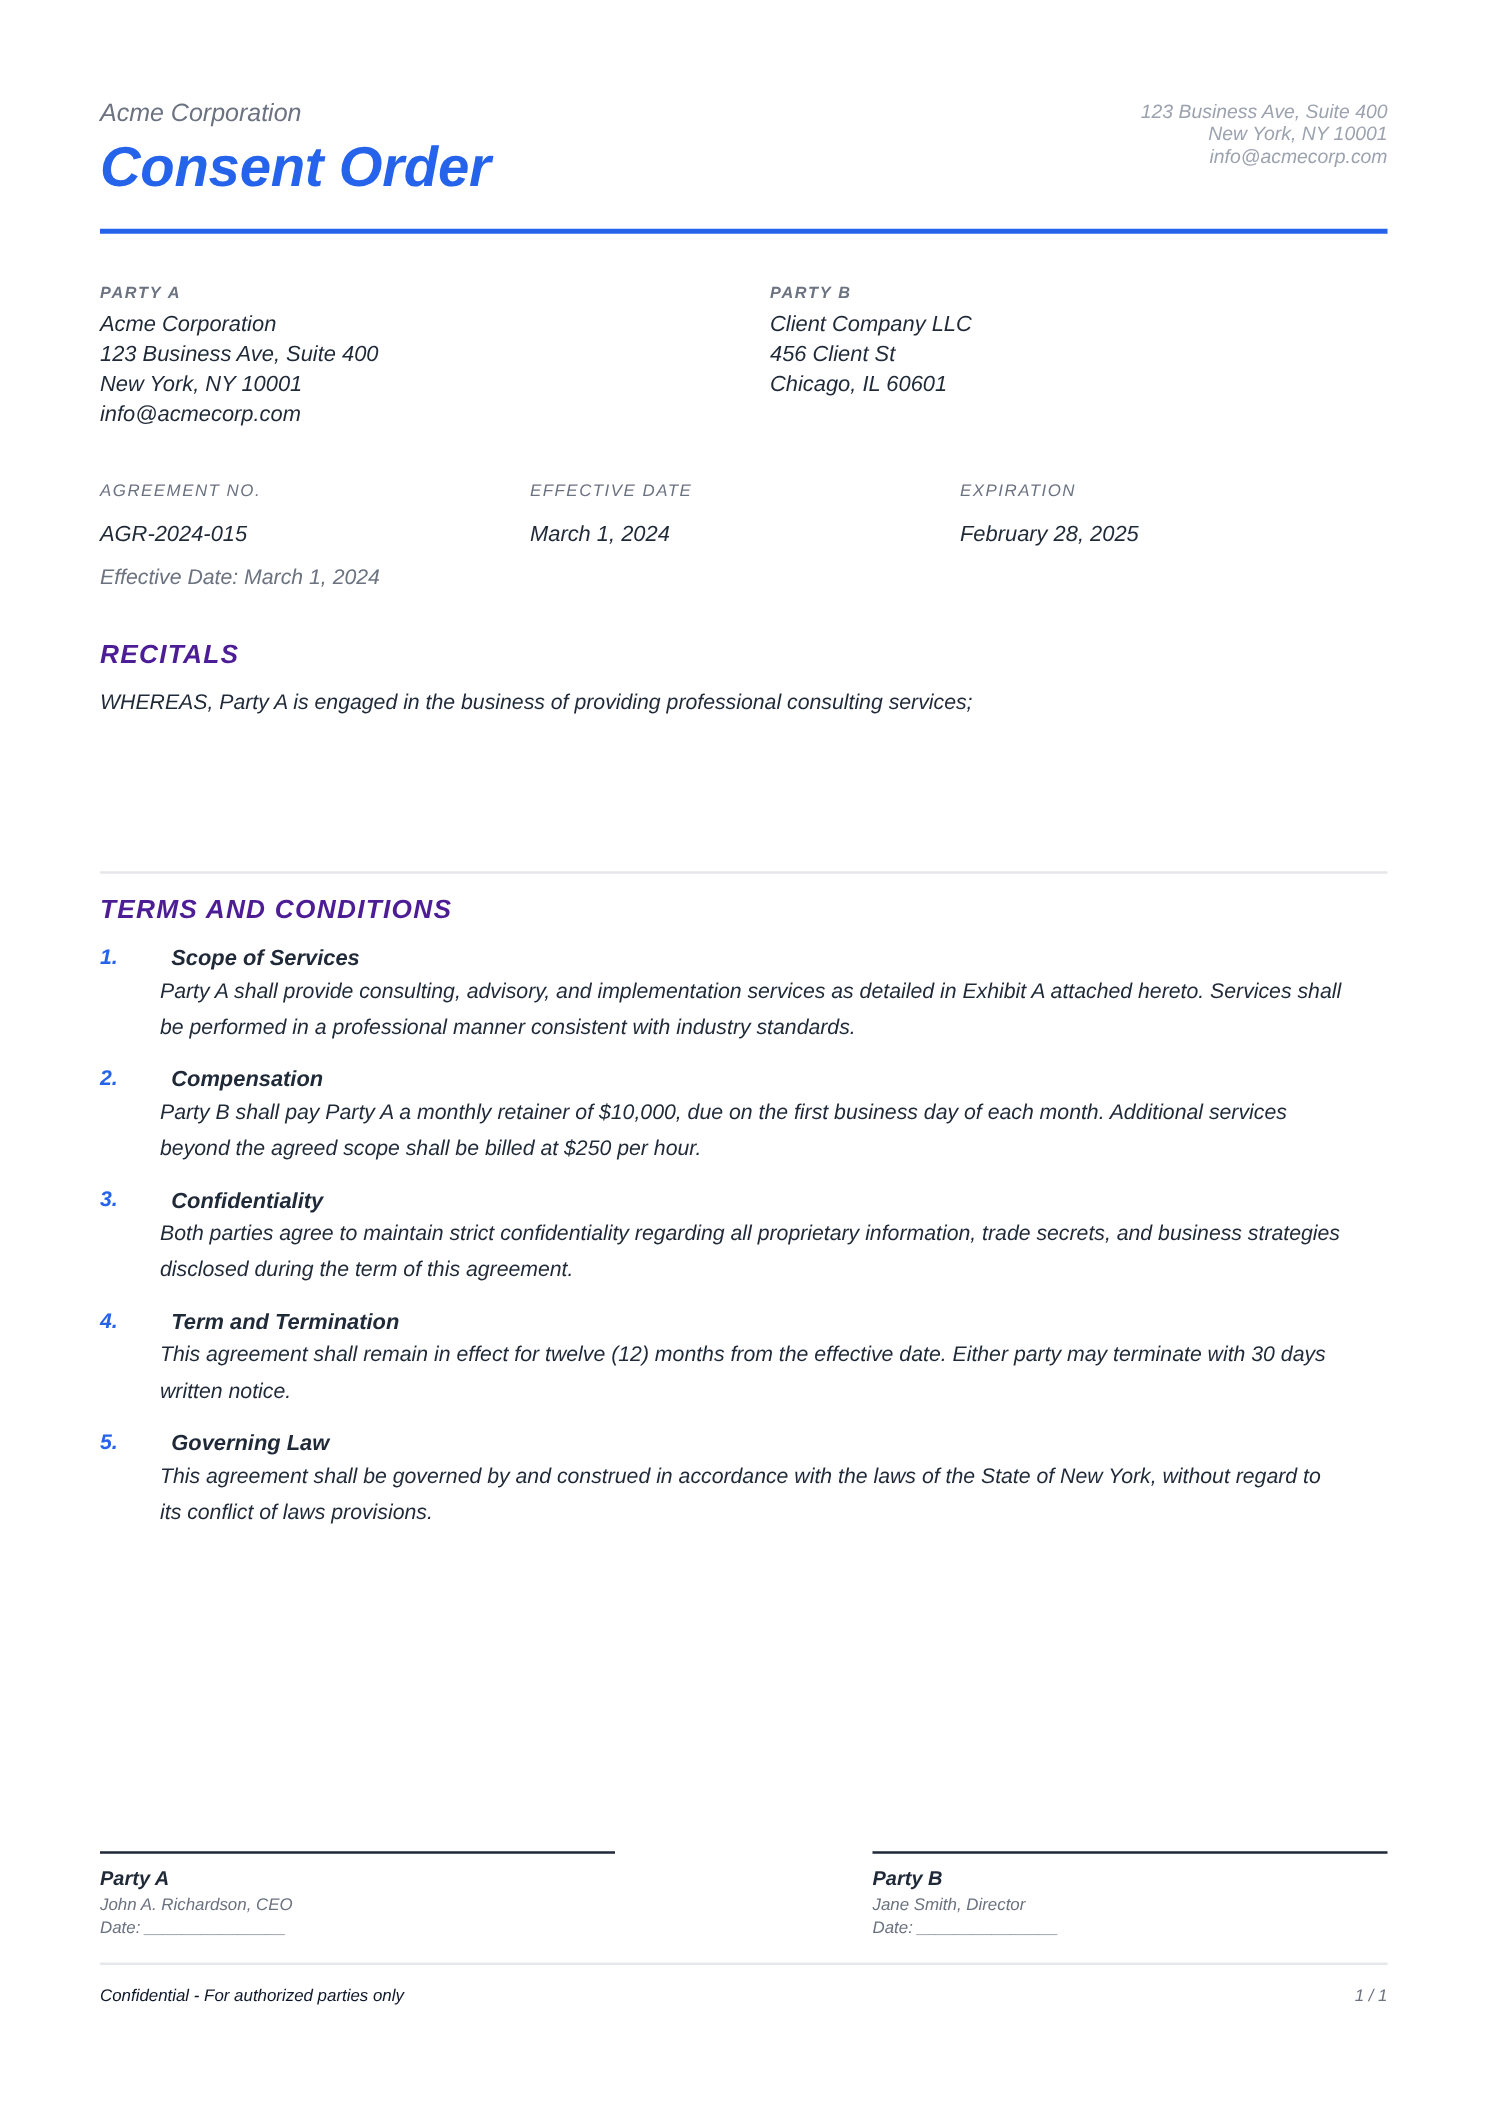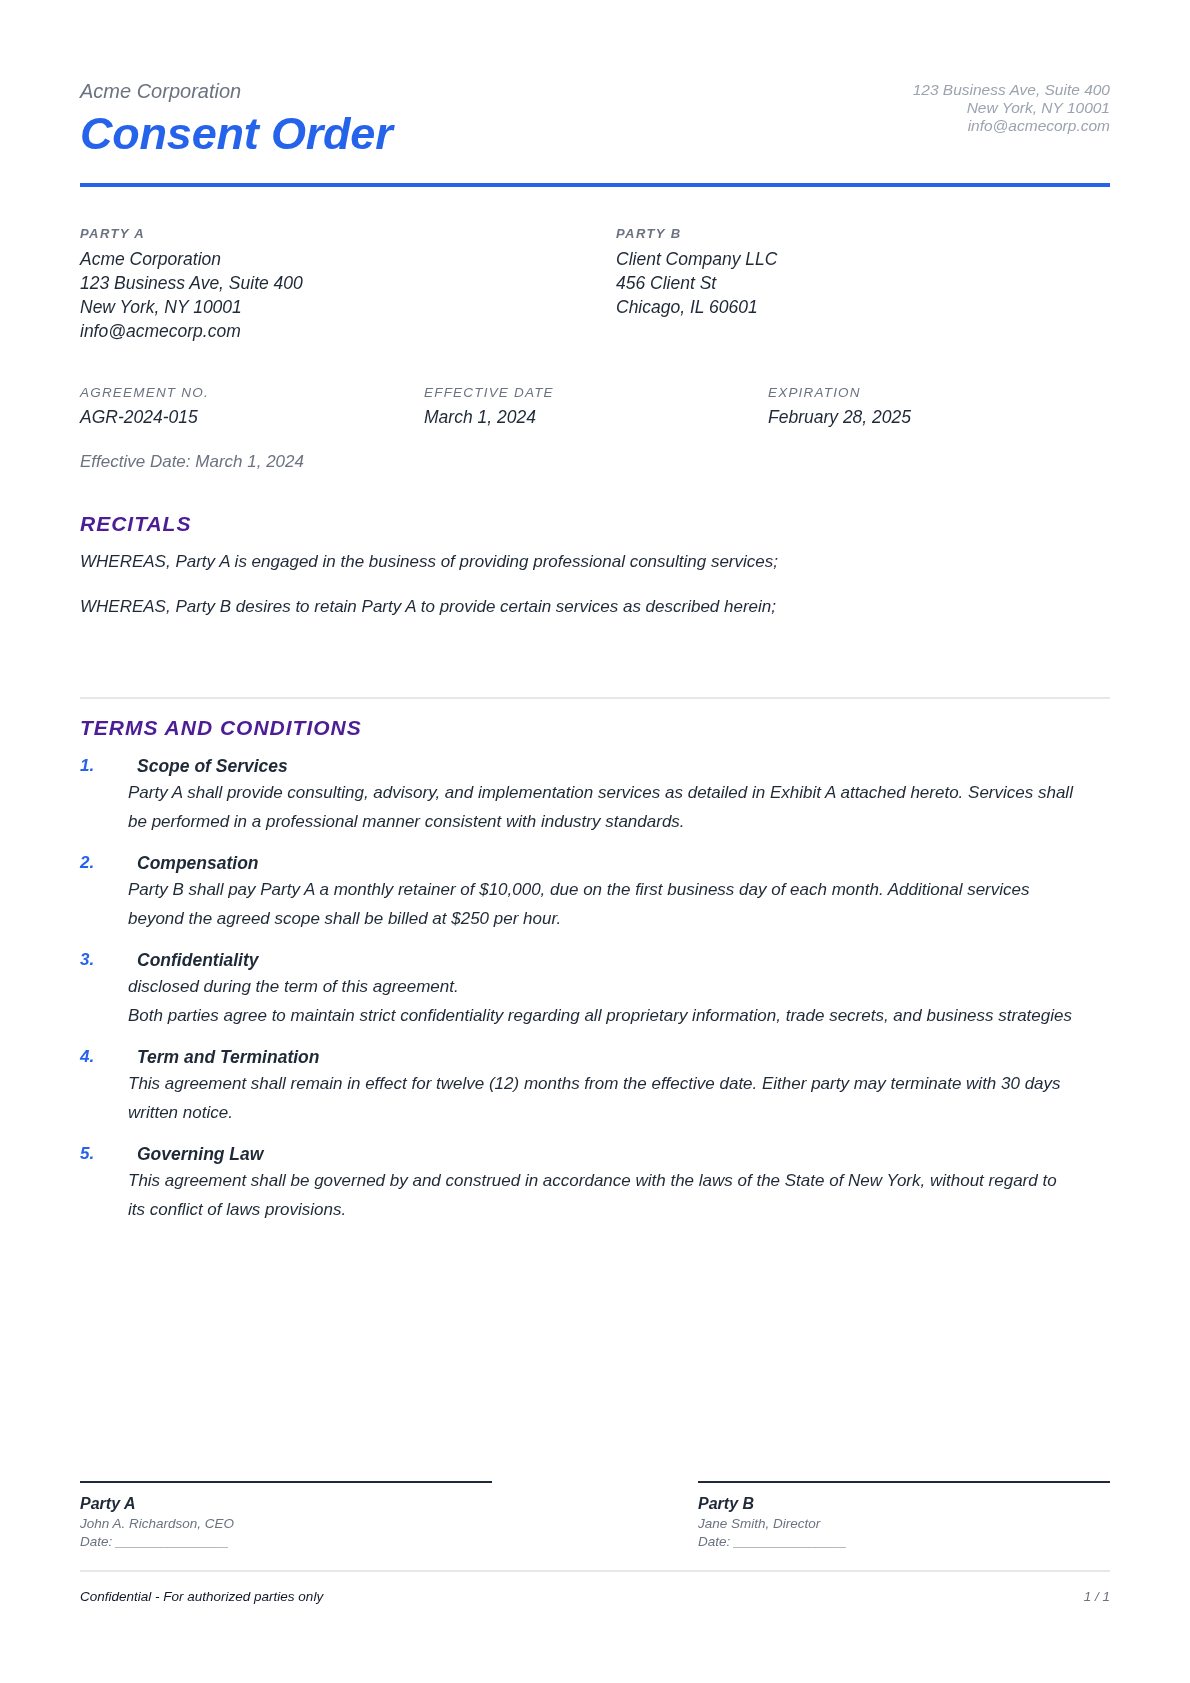--- a/index.html
+++ b/index.html
@@ -28,21 +28,21 @@
     .party { position: absolute; top: 226px; }
     .party.a { left: 0; }
     .party.b { left: 536px; }
     .lbl { font-size: 13px; font-weight: bold; letter-spacing: 1.4px; color: #6b7280; text-transform: uppercase; }
     .party .lines { margin-top: 6px; font-size: 17.5px; line-height: 24px; color: #1f2937; }
 
     
     .meta { position: absolute; top: 385px; left: 0; width: 1030px; }
     .meta-col { position: absolute; top: 0; }
     .meta-col .mlbl { font-size: 13.5px; letter-spacing: 1.2px; color: #6b7280; text-transform: uppercase; }
-    .meta-col .mval { margin-top: 7px; font-size: 17.5px; color: #1f2937; }
+    .meta-col .mval { margin-top: 17px; font-size: 17.5px; color: #1f2937; }
     .eff-note { position: absolute; top: 452px; left: 0; font-size: 17px; color: #6b7280; }
 
     
     .sec-title { position: absolute; left: 0; font-size: 21px; font-weight: bold; letter-spacing: 1px; color: #4c1d95; text-transform: uppercase; }
     .recital { position: absolute; left: 0; font-size: 17px; color: #1f2937; }
     .divider { position: absolute; left: 0; width: 1030px; height: 2px; background: #e5e7eb; }
 
     .term { position: absolute; left: 0; width: 1030px; }
     .term .num { position: absolute; left: 0; top: 0; font-size: 17px; font-weight: bold; color: #2563eb; }
     .term .ttl { position: absolute; left: 57px; top: 0; font-size: 17.5px; font-weight: bold; color: #1f2937; }
@@ -106,21 +106,20 @@
     </div>
     <div class="meta-col" style="left:688px">
       <div class="mlbl">EXPIRATION</div>
       <div class="mval">February 28, 2025</div>
     </div>
   </div>
   <div class="eff-note">Effective Date: March 1, 2024</div>
 
   <div class="sec-title" style="top:512px">RECITALS</div>
   <div class="recital" style="top:552px">WHEREAS, Party A is engaged in the business of providing professional consulting services;</div>
-  <div class="recital" style="top:597px">WHEREAS, Party B desires to retain Party A to provide certain services as described herein;</div>
 
   <div class="divider" style="top:697px"></div>
 
   <div class="sec-title" style="top:716px">TERMS AND CONDITIONS</div>
 
   <div class="term" style="top:756px">
     <div class="num">1.</div>
     <div class="ttl">Scope of Services</div>
     <div class="body">
       <div>Party A shall provide consulting, advisory, and implementation services as detailed in Exhibit A attached hereto. Services shall</div>
@@ -134,22 +133,22 @@
     <div class="body">
       <div>Party B shall pay Party A a monthly retainer of $10,000, due on the first business day of each month. Additional services</div>
       <div>beyond the agreed scope shall be billed at $250 per hour.</div>
     </div>
   </div>
 
   <div class="term" style="top:950px">
     <div class="num">3.</div>
     <div class="ttl">Confidentiality</div>
     <div class="body">
+      <div>Both parties agree to maintain strict confidentiality regarding all proprietary information, trade secrets, and business strategies</div>
       <div>disclosed during the term of this agreement.</div>
-      <div>Both parties agree to maintain strict confidentiality regarding all proprietary information, trade secrets, and business strategies</div>
     </div>
   </div>
 
   <div class="term" style="top:1047px">
     <div class="num">4.</div>
     <div class="ttl">Term and Termination</div>
     <div class="body">
       <div>This agreement shall remain in effect for twelve (12) months from the effective date. Either party may terminate with 30 days</div>
       <div>written notice.</div>
     </div>

